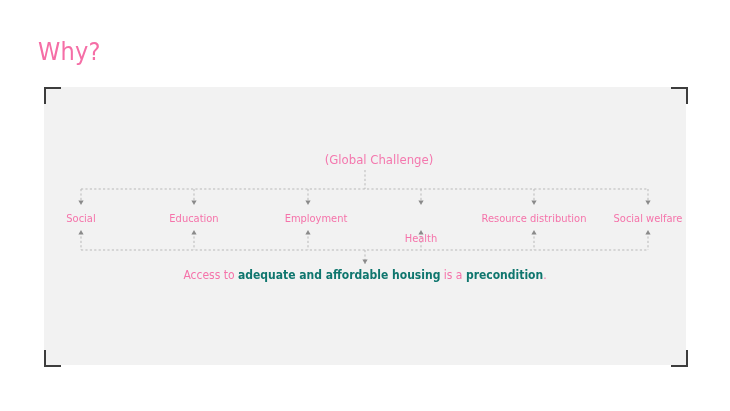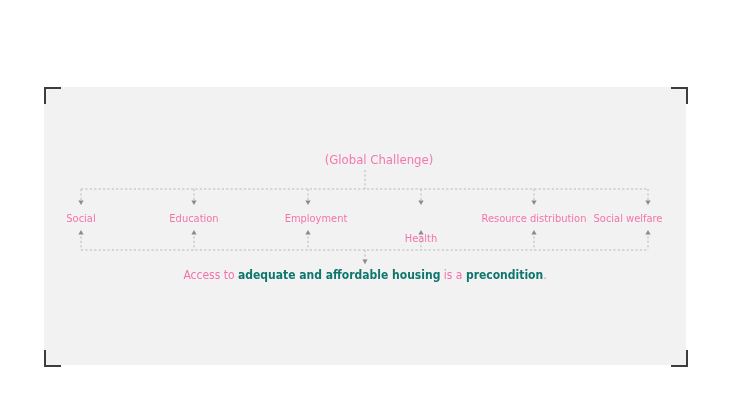--- a/index.html
+++ b/index.html
@@ -124,20 +124,21 @@
   #statement .em {
     color: #0f766e;
     font-weight: bold;
   }
 </style>
 </head>
 <body>
 
 <div id="slide">
 
+  <div id="slide-title">Why?</div>
 
   <div id="panel"></div>
 
   <div class="bracket tl"></div>
   <div class="bracket tr"></div>
   <div class="bracket bl"></div>
   <div class="bracket br"></div>
 
 
   <div id="diagram-subtitle">(Global Challenge)</div>
@@ -177,20 +178,20 @@
         <path d="M645.4,234.5 L650.6,234.5 L648,230 Z"></path>
       </g>
   </svg>
 
   <div id="node-labels">
       <div class="node-label" style="left: 81px;">Social</div>
       <div class="node-label" style="left: 194px;">Education</div>
       <div class="node-label" style="left: 308px; padding-left: 16px;">Employment</div>
       <div class="node-label" style="left: 421px; margin-top: 20px;">Health</div>
       <div class="node-label" style="left: 534px;">Resource distribution</div>
-      <div class="node-label" style="left: 628px;">Social welfare</div>
+      <div class="node-label" style="left: 648px;">Social welfare</div>
     </div>
 
   <div id="statement">
     <span>Access to </span><span class="em">adequate and affordable housing</span><span> is a </span><span class="em">precondition</span><span>.</span>
   </div>
 
 </div>
 
 </body></html>

